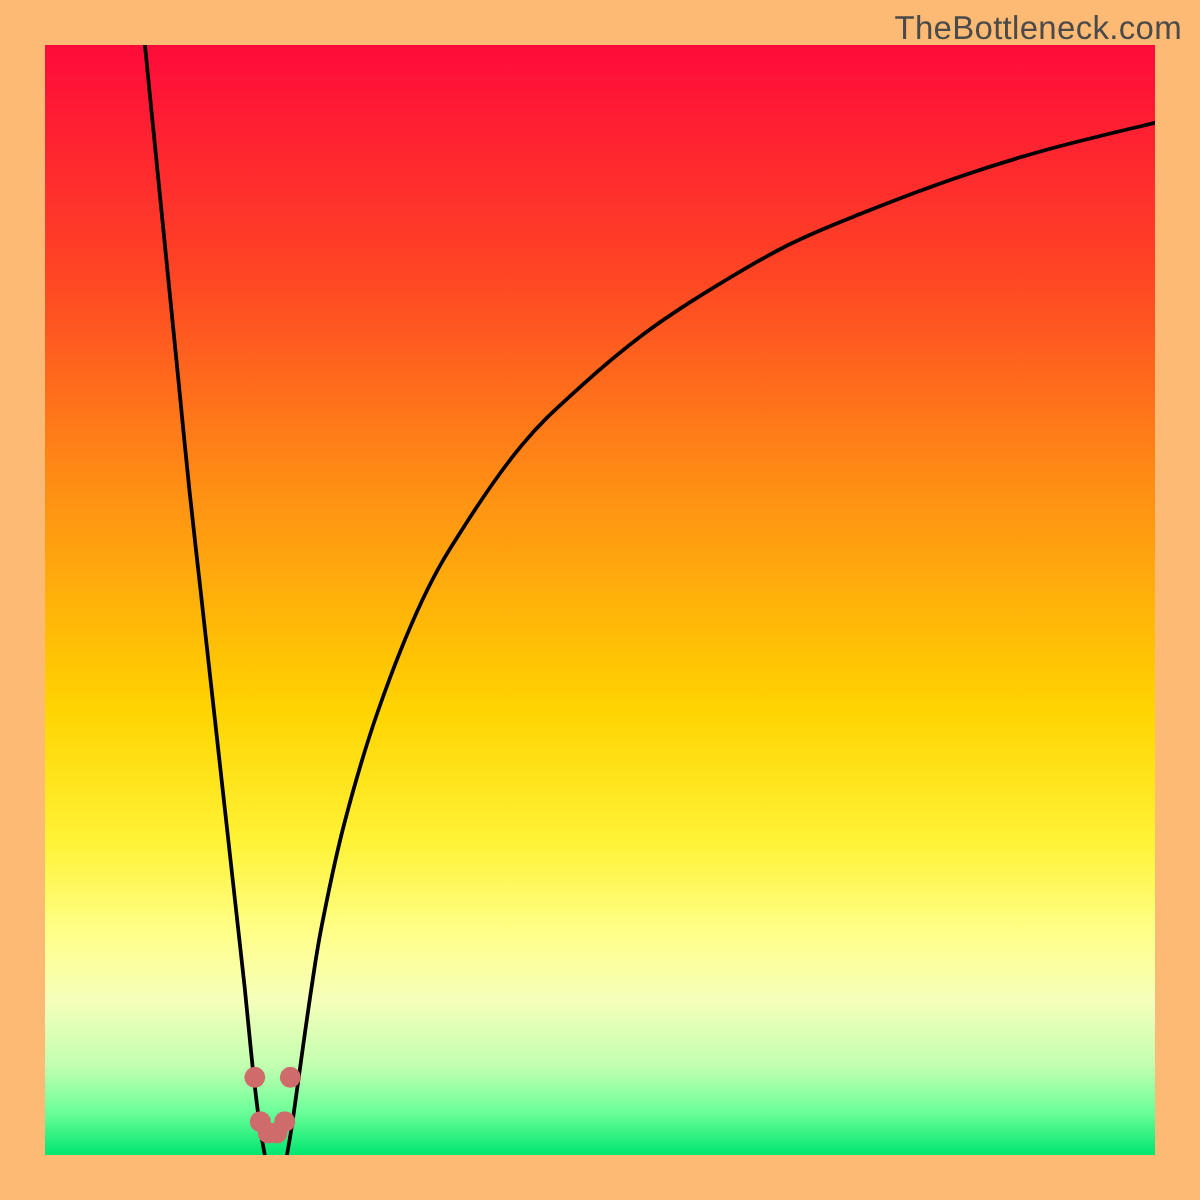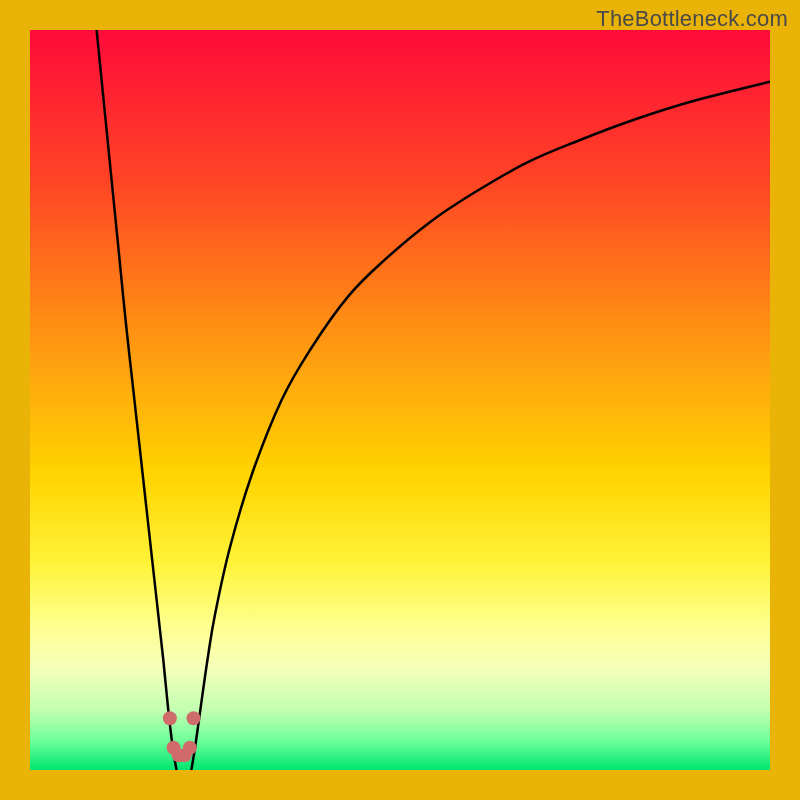--- a/index.html
+++ b/index.html
@@ -10,21 +10,21 @@
     overflow: hidden;
     background: #000;
     font-family: Arial, Helvetica, sans-serif;
   }
   .frame {
     position: absolute;
     left: 0;
     top: 0;
     width: 800px;
     height: 800px;
-    background: #eab308;
+    background: #fdba74;
   }
   .plot {
     position: absolute;
     left: 30px;
     top: 30px;
     width: 740px;
     height: 740px;
   }
   .watermark {
     position: absolute;

